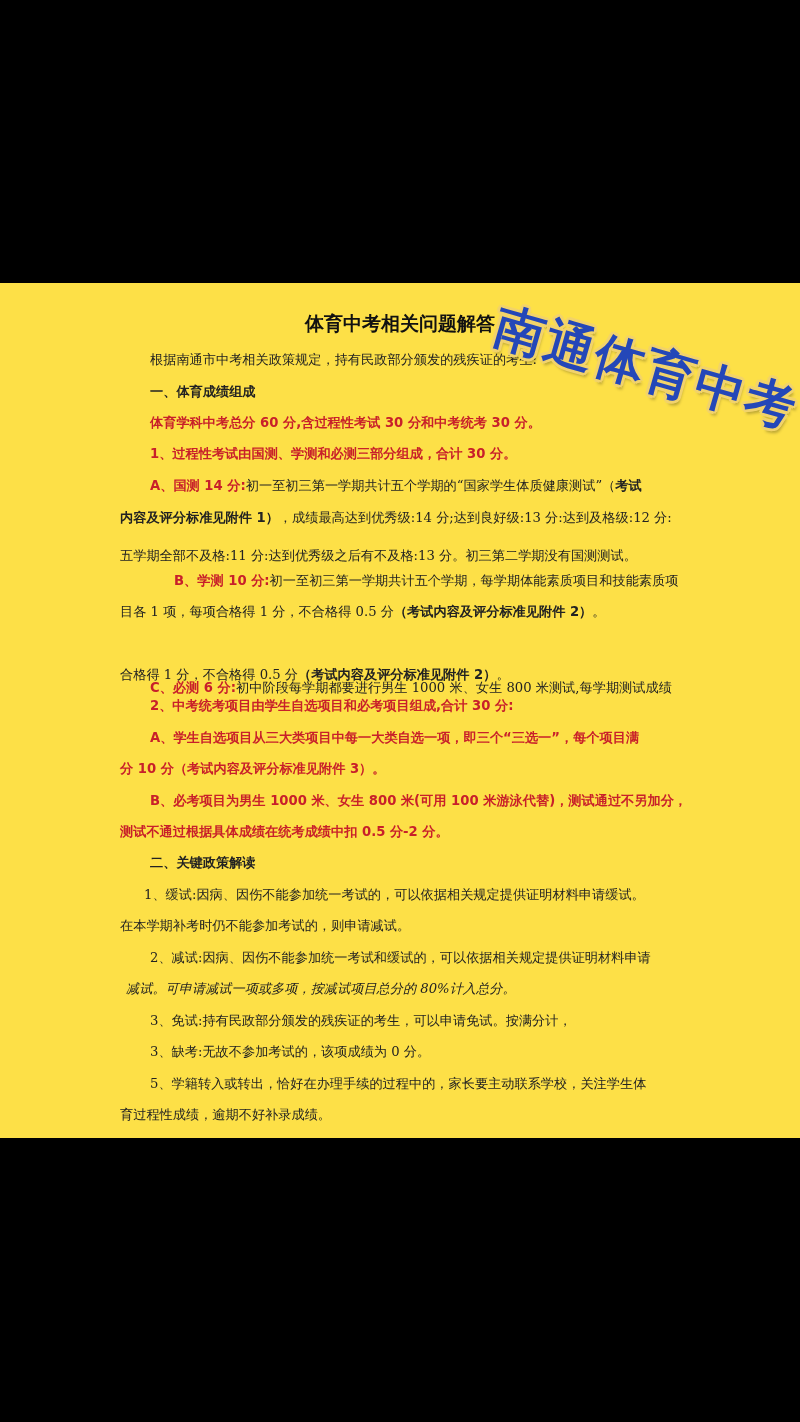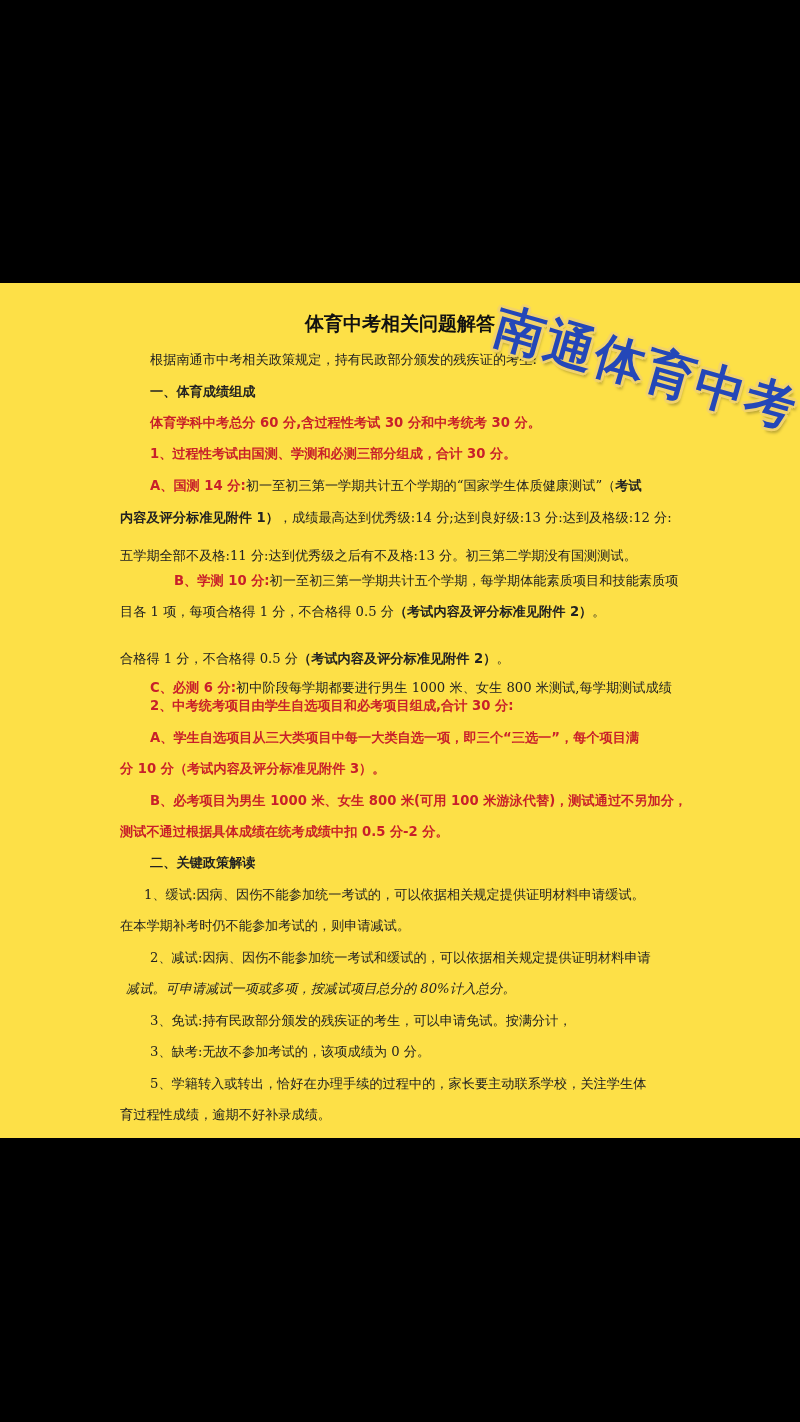--- a/index.html
+++ b/index.html
@@ -39,21 +39,21 @@
   <div class="line" style="left:150px;top:289px;margin-left:24px;">
     <span class="bold red">B、学测 10 分:</span><span>初一至初三第一学期共计五个学期，每学期体能素质项目和技能素质项</span>
   </div>
   <div class="line" style="left:120px;top:320px;">
     <span>目各 1 项，每项合格得 1 分，不合格得 0.5 分</span><span class="bold">（考试内容及评分标准见附件 2）</span><span>。</span>
   </div>
 
   <div class="line" style="left:150px;top:352px;margin-top:44px;">
     <span class="bold red">C、必测 6 分:</span><span>初中阶段每学期都要进行男生 1000 米、女生 800 米测试,每学期测试成绩</span>
   </div>
-  <div class="line" style="left:120px;top:367px;">
+  <div class="line" style="left:120px;top:383px;">
     <span>合格得 1 分，不合格得 0.5 分</span><span class="bold">（考试内容及评分标准见附件 2）</span><span>。</span>
   </div>
 
   <div class="line bold red" style="left:150px;top:414px;">2、中考统考项目由学生自选项目和必考项目组成,合计 30 分:</div>
   <div class="line bold red" style="left:150px;top:446px;">A、学生自选项目从三大类项目中每一大类自选一项，即三个“三选一”，每个项目满</div>
   <div class="line bold red" style="left:120px;top:477px;">分 10 分（考试内容及评分标准见附件 3）。</div>
   <div class="line bold red" style="left:150px;top:509px;">B、必考项目为男生 1000 米、女生 800 米(可用 100 米游泳代替)，测试通过不另加分，</div>
   <div class="line bold red" style="left:120px;top:540px;">测试不通过根据具体成绩在统考成绩中扣 0.5 分-2 分。</div>
 
   <div class="line bold" style="left:150px;top:571px;">二、关键政策解读</div>

